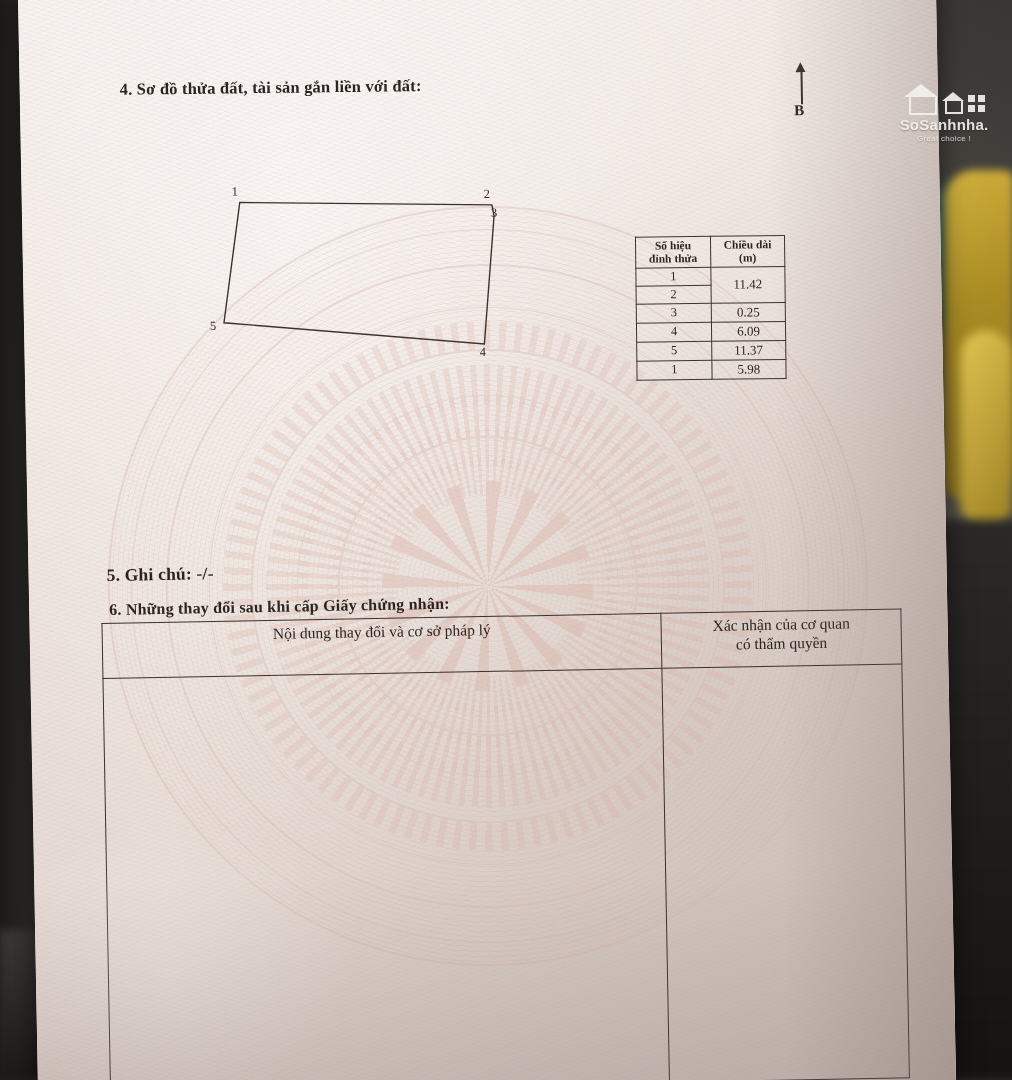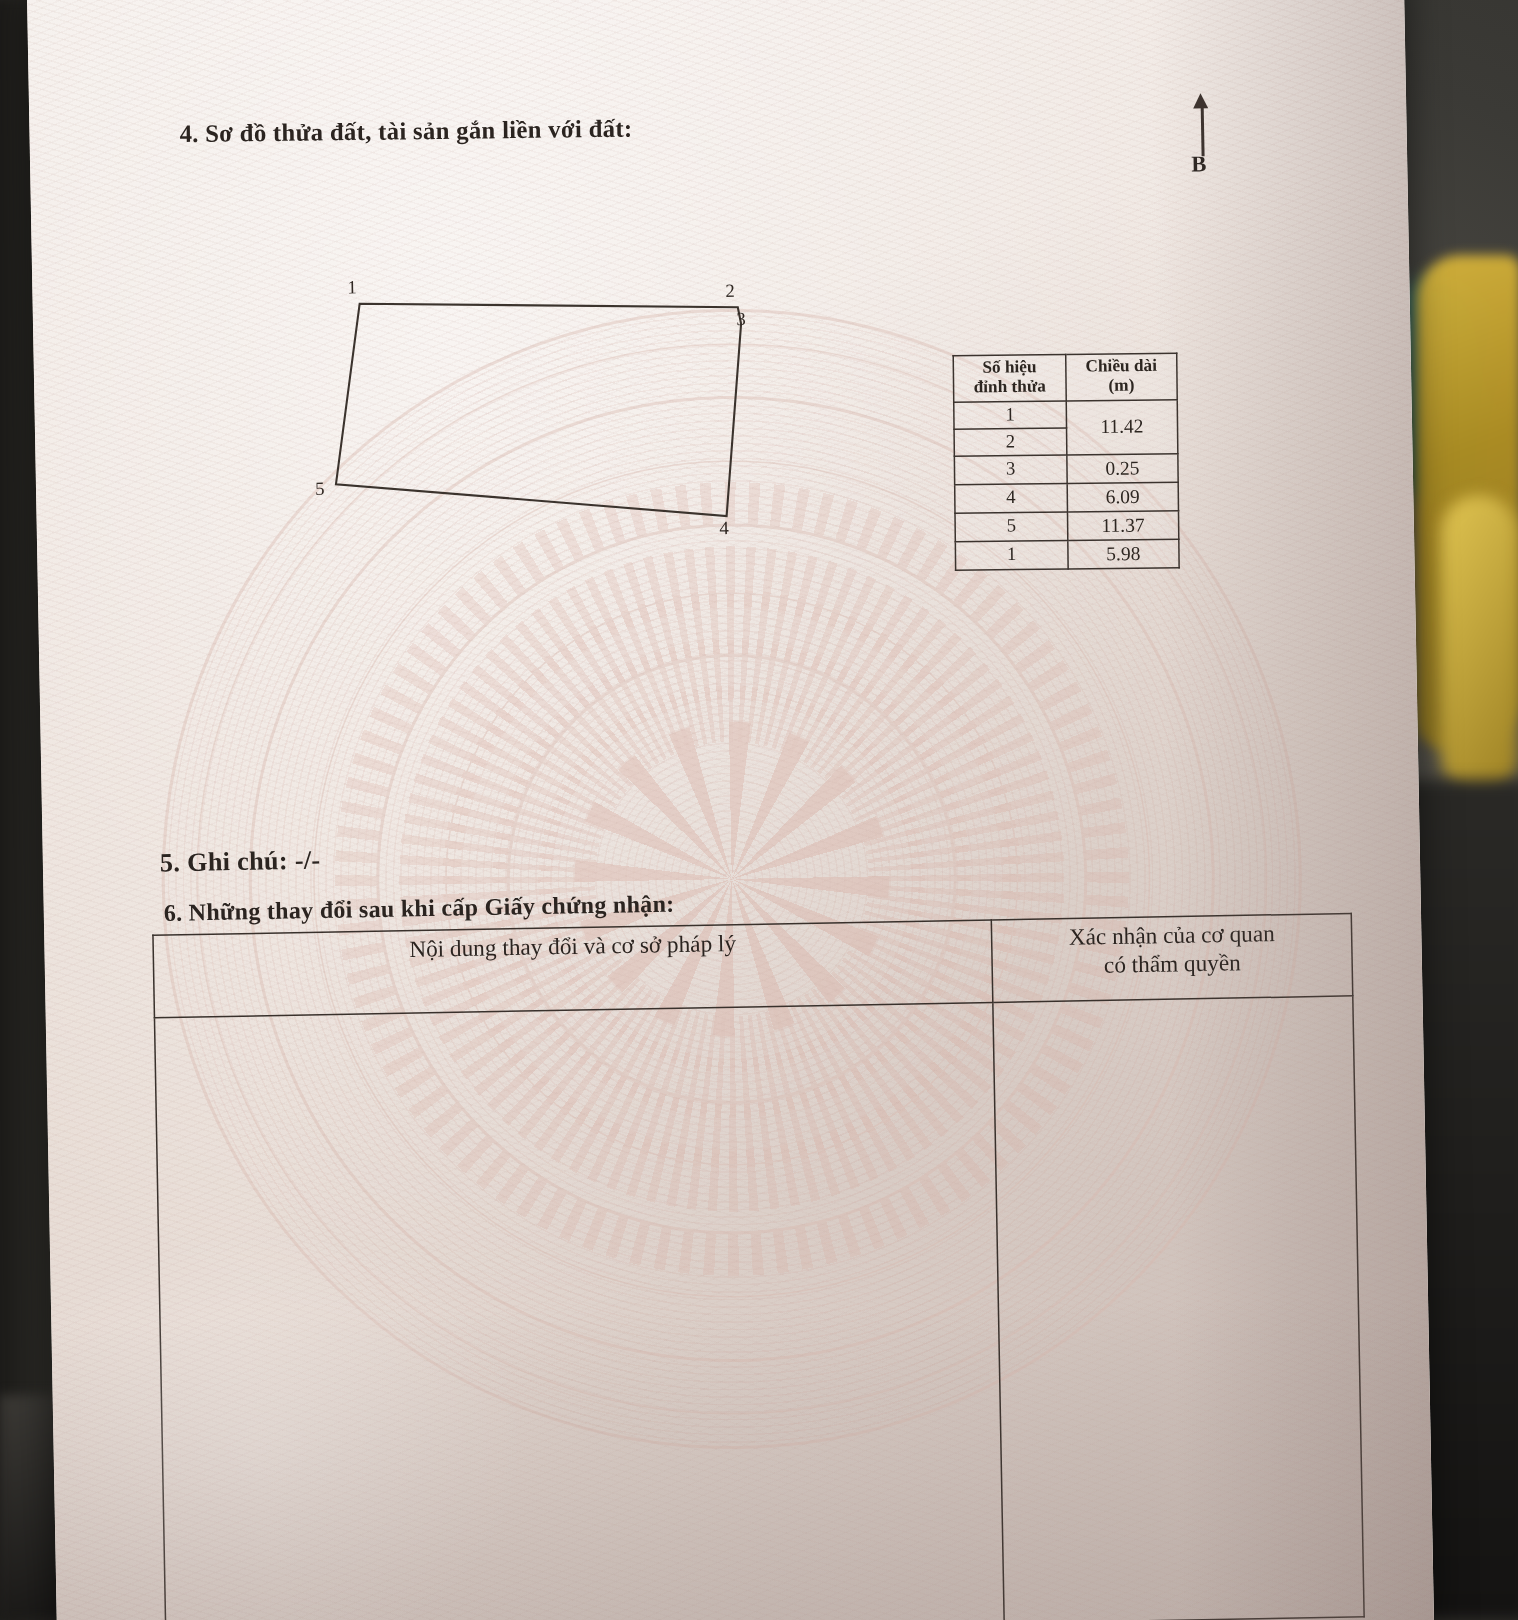--- a/index.html
+++ b/index.html
@@ -504,13 +504,33 @@
         </tbody>
       </table>
 
     </div>
 
     <div class="glare"></div>
     <div class="paper-shade-right"></div>
     <div class="paper-shade-bottom"></div>
   </div>
 
+  <div class="logo">
+    <div class="marks">
+      <div class="house">
+        <div class="roof"></div>
+          <div class="body"></div>
+      </div>
+      <div class="house small">
+        <div class="roof"></div>
+          <div class="body"></div>
+      </div>
+      <div class="grid">
+        <i></i>
+          <i></i>
+          <i></i>
+          <i></i>
+      </div>
+    </div>
+    <div class="brand">SoSanhnha.</div>
+    <div class="tag">Great choice !</div>
+  </div>
 </div>
 
 </body></html>

